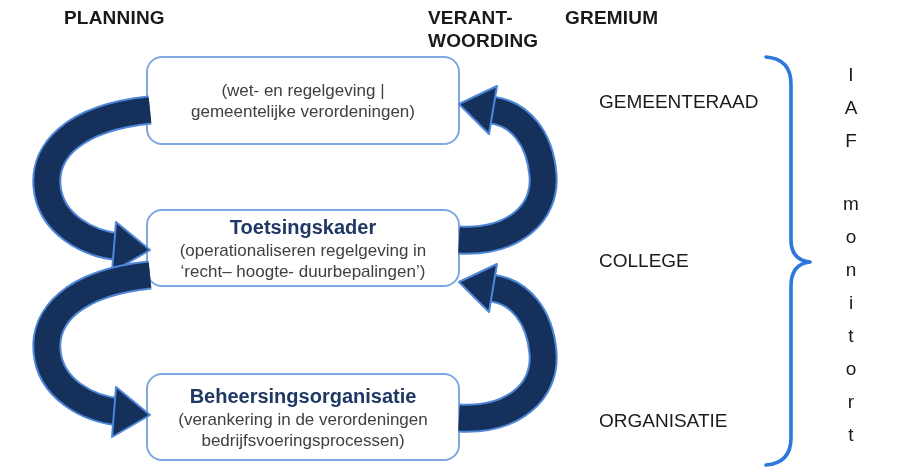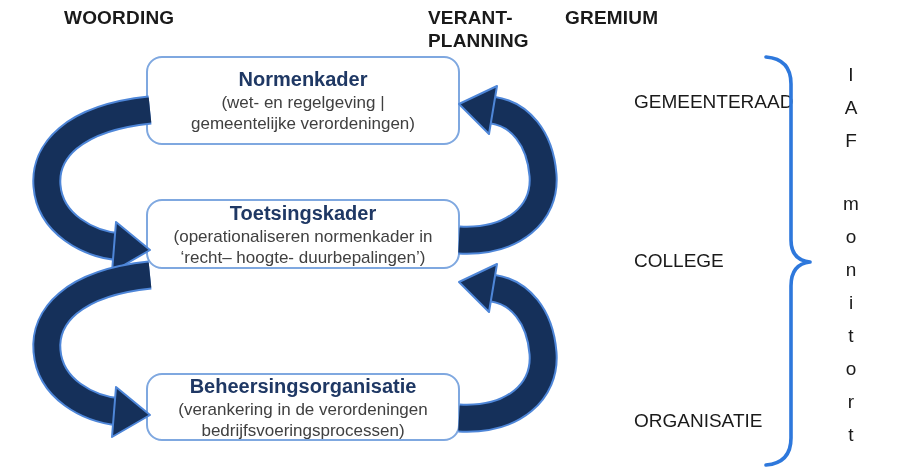--- a/index.html
+++ b/index.html
@@ -15,26 +15,26 @@
   #h-verant{left:428px}
   #h-gremium{left:565px}
 
   .kader-box{
     position:absolute;left:146px;width:314px;box-sizing:border-box;
     border:2px solid #7FA8E0;border-radius:16px;background:#fff;
     display:flex;flex-direction:column;align-items:center;justify-content:center;
     text-align:center;z-index:2;
   }
   #box-1{top:56px;height:89px}
-  #box-2{top:199px;height:70px}
-  #box-3{top:373px;height:68px}
+  #box-2{top:209px;height:78px}
+  #box-3{top:373px;height:88px}
   .kader-title{font-weight:bold;font-size:20px;color:#1F3864;line-height:25px;}
   .kader-body{font-size:17px;color:#404040;line-height:21px;white-space:pre-line;}
 
-  .gremium-label{position:absolute;left:599px;font-size:19px;color:#1a1a1a;z-index:2;margin-left:35px;}
+  .gremium-label{position:absolute;left:599px;font-size:19px;color:#1a1a1a;z-index:2;}
   #g-1{top:91px}
   #g-2{top:250px}
   #g-3{top:410px}
 
   svg.overlay{position:absolute;left:0;top:0;z-index:3;pointer-events:none;}
   .band-o{fill:none;stroke:#4E86D8;stroke-width:29;stroke-linecap:butt;}
   .band{fill:none;stroke:#15305A;stroke-width:25;stroke-linecap:butt;}
   .head{fill:#15305A;stroke:#4E86D8;stroke-width:2;stroke-linejoin:round;}
   .brace{fill:none;stroke:#2E78DC;stroke-width:3.6;stroke-linecap:round;stroke-linejoin:round;}
 
@@ -43,34 +43,33 @@
     display:flex;flex-direction:column;align-items:center;gap:11px;
     font-size:19px;line-height:22px;color:#1a1a1a;
   }
   .vletters span:nth-child(4){margin-top:30px;}
 </style>
 </head>
 <body>
 
 <div class="canvas">
 
-  <div class="col-header" id="h-planning">WOORDING</div>
+  <div class="col-header" id="h-planning">PLANNING</div>
   <div class="col-header" id="h-verant">VERANT-
-PLANNING</div>
+WOORDING</div>
   <div class="col-header" id="h-gremium">GREMIUM</div>
 
   <div class="kader-box" id="box-1">
-    <div class="kader-title">Normenkader</div>
     <div class="kader-body">(wet- en regelgeving |
 gemeentelijke verordeningen)</div>
   </div>
 
   <div class="kader-box" id="box-2">
     <div class="kader-title">Toetsingskader</div>
-    <div class="kader-body">(operationaliseren normenkader in
+    <div class="kader-body">(operationaliseren regelgeving in
 ‘recht– hoogte- duurbepalingen’)</div>
   </div>
 
   <div class="kader-box" id="box-3">
     <div class="kader-title">Beheersingsorganisatie</div>
     <div class="kader-body">(verankering in de verordeningen
 bedrijfsvoeringsprocessen)</div>
   </div>
 
   <div class="gremium-label" id="g-1">GEMEENTERAAD</div>

